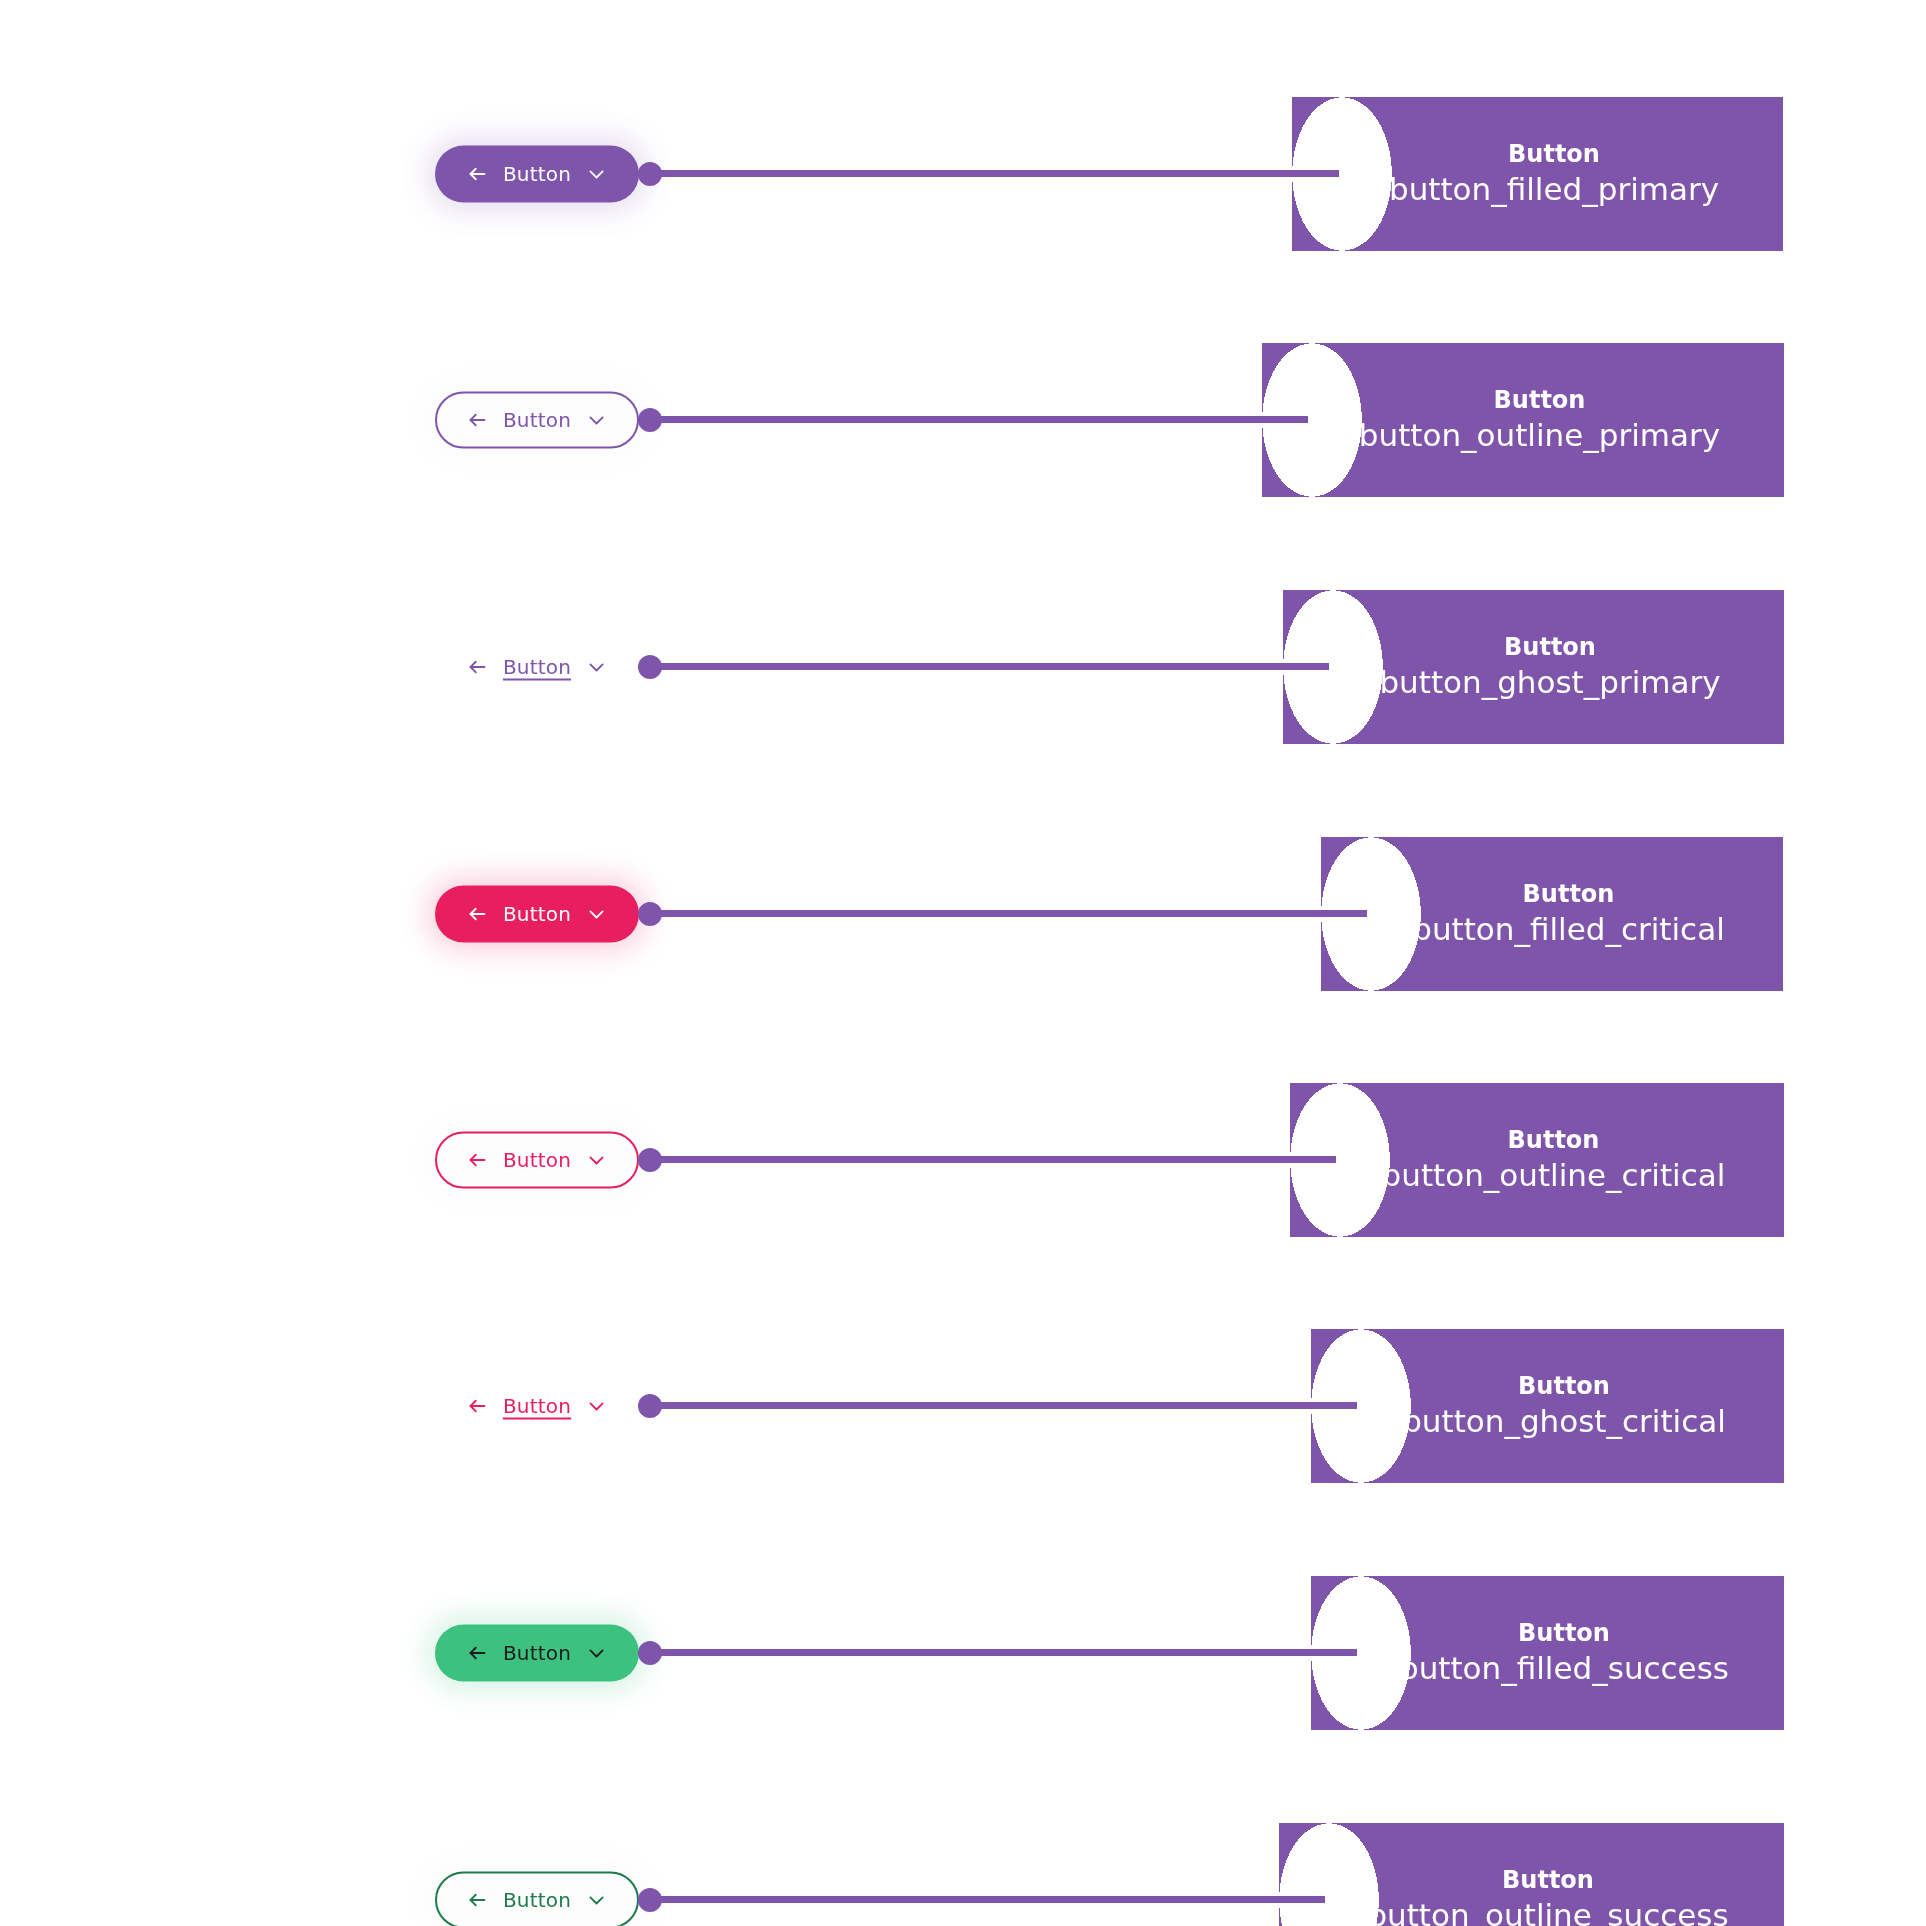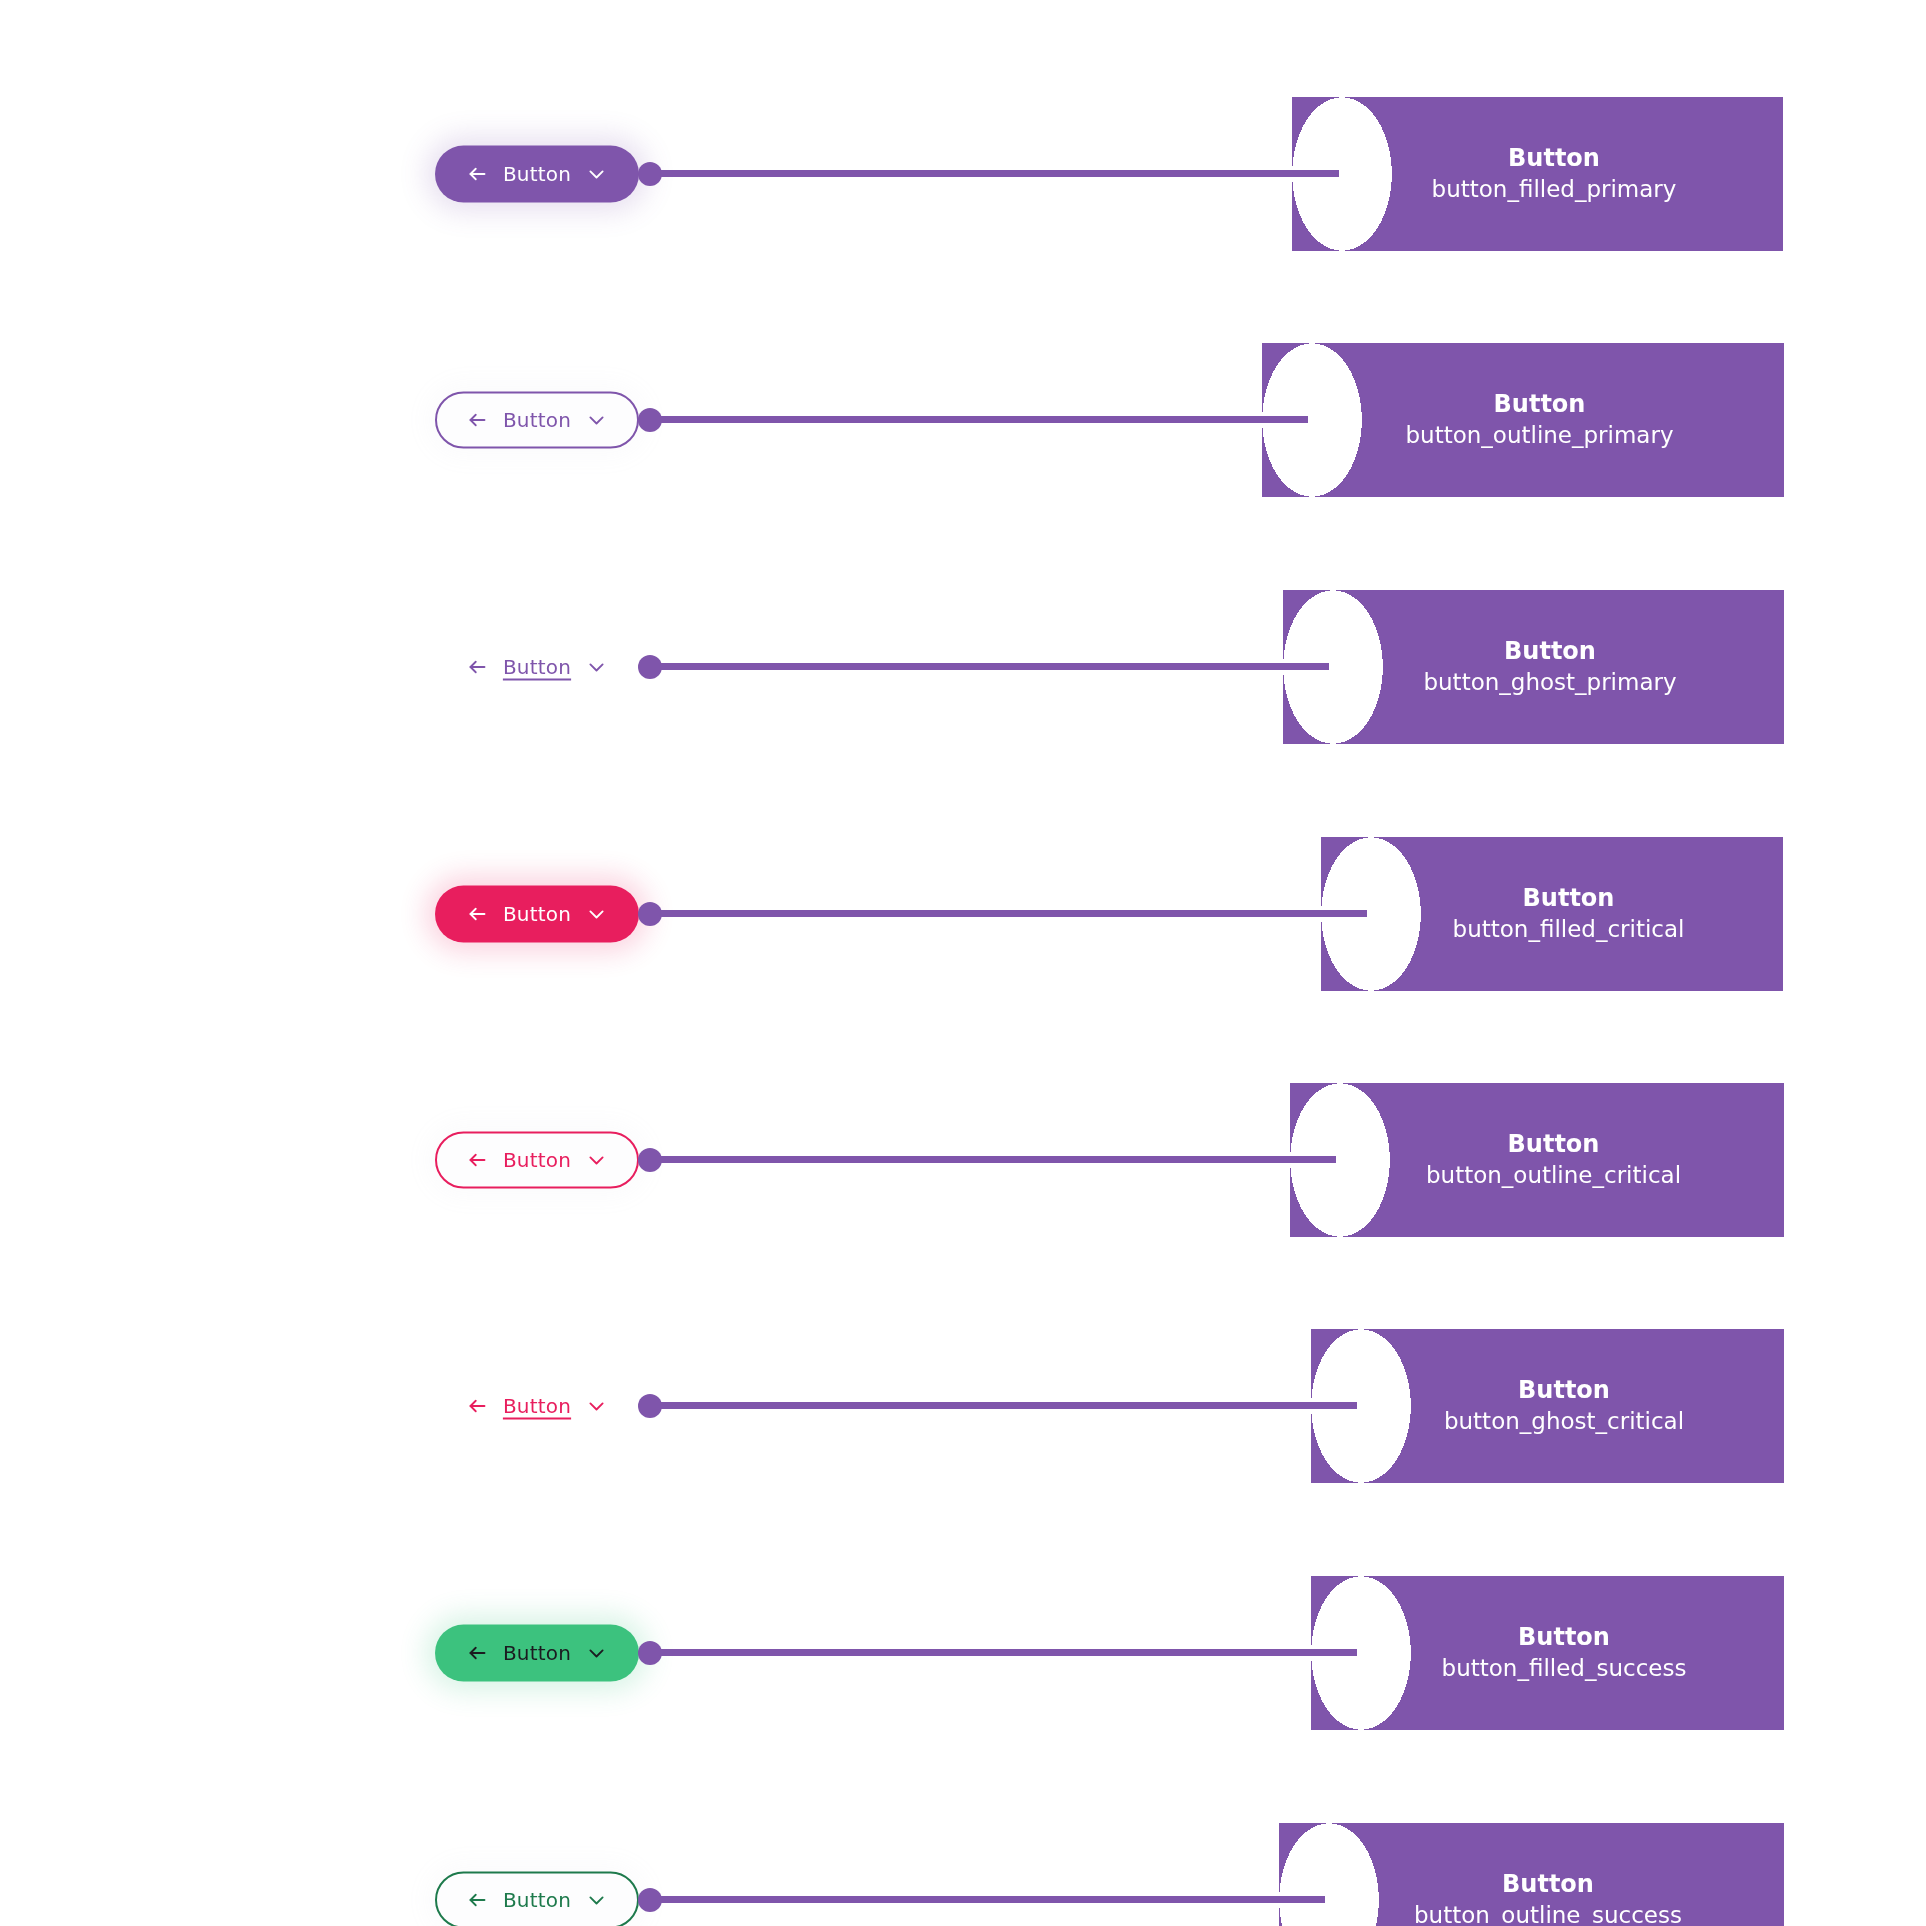--- a/index.html
+++ b/index.html
@@ -122,21 +122,21 @@
   }
   .flag .t1 {
     font-weight: 700;
     font-size: 24px;
     line-height: 1.05;
     margin-bottom: 6.2px;
     white-space: nowrap;
   }
   .flag .t2 {
     font-weight: 400;
-    font-size: 23px;
+    font-size: 31px;
     line-height: 1.05;
     white-space: nowrap;
   }
 </style>
 </head>
 <body>
 
 <div id="stage">
     <div class="row" style="top: 85px;">
       <div class="chip-wrap">

